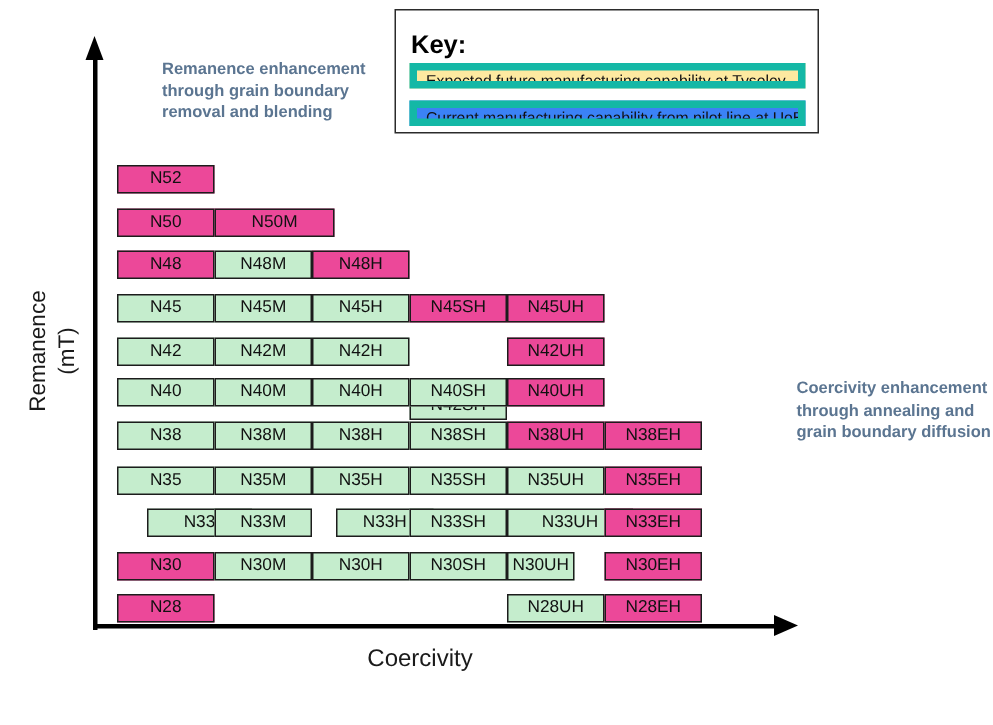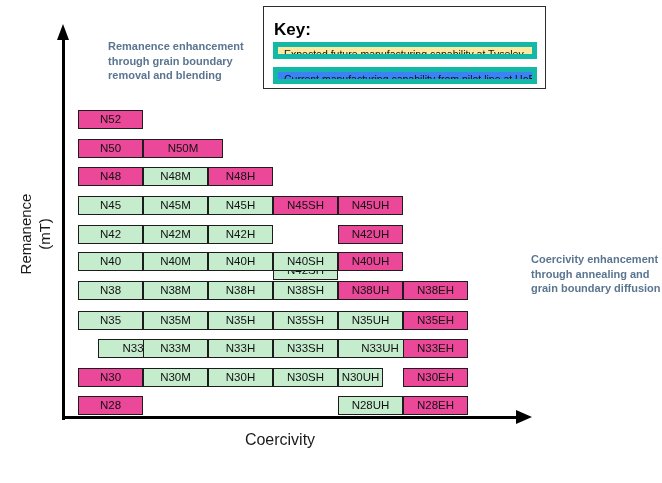--- a/index.html
+++ b/index.html
@@ -222,21 +222,21 @@
         <div class="cell g" style="left: 78px; top: 311px; width: 65px;">N35</div>
         <div class="cell g" style="left: 143px; top: 311px; width: 65px;">N35M</div>
         <div class="cell g" style="left: 208px; top: 311px; width: 65px;">N35H</div>
         <div class="cell g" style="left: 273px; top: 311px; width: 65px;">N35SH</div>
         <div class="cell g" style="left: 338px; top: 311px; width: 65px;">N35UH</div>
         <div class="cell y" style="left: 403px; top: 311px; width: 65px;">N35EH</div>
       </div>
       <div>
         <div class="cell g" style="left: 78px; top: 339px; width: 70px; margin-left: 20px;">N33</div>
         <div class="cell g" style="left: 143px; top: 339px; width: 65px;">N33M</div>
-        <div class="cell g" style="left: 208px; top: 339px; width: 65px;">N33H</div>
+        <div class="cell g" style="left: 224px; top: 339px; width: 65px;">N33H</div>
         <div class="cell g" style="left: 273px; top: 339px; width: 65px;">N33SH</div>
         <div class="cell g" style="left: 338px; top: 339px; width: 84px;">N33UH</div>
         <div class="cell y" style="left: 403px; top: 339px; width: 65px;">N33EH</div>
       </div>
       <div>
         <div class="cell y" style="left: 78px; top: 368px; width: 65px;">N30</div>
         <div class="cell g" style="left: 143px; top: 368px; width: 65px;">N30M</div>
         <div class="cell g" style="left: 208px; top: 368px; width: 65px;">N30H</div>
         <div class="cell g" style="left: 273px; top: 368px; width: 65px;">N30SH</div>
         <div class="cell g" style="left: 338px; top: 368px; width: 45px;">N30UH</div>

